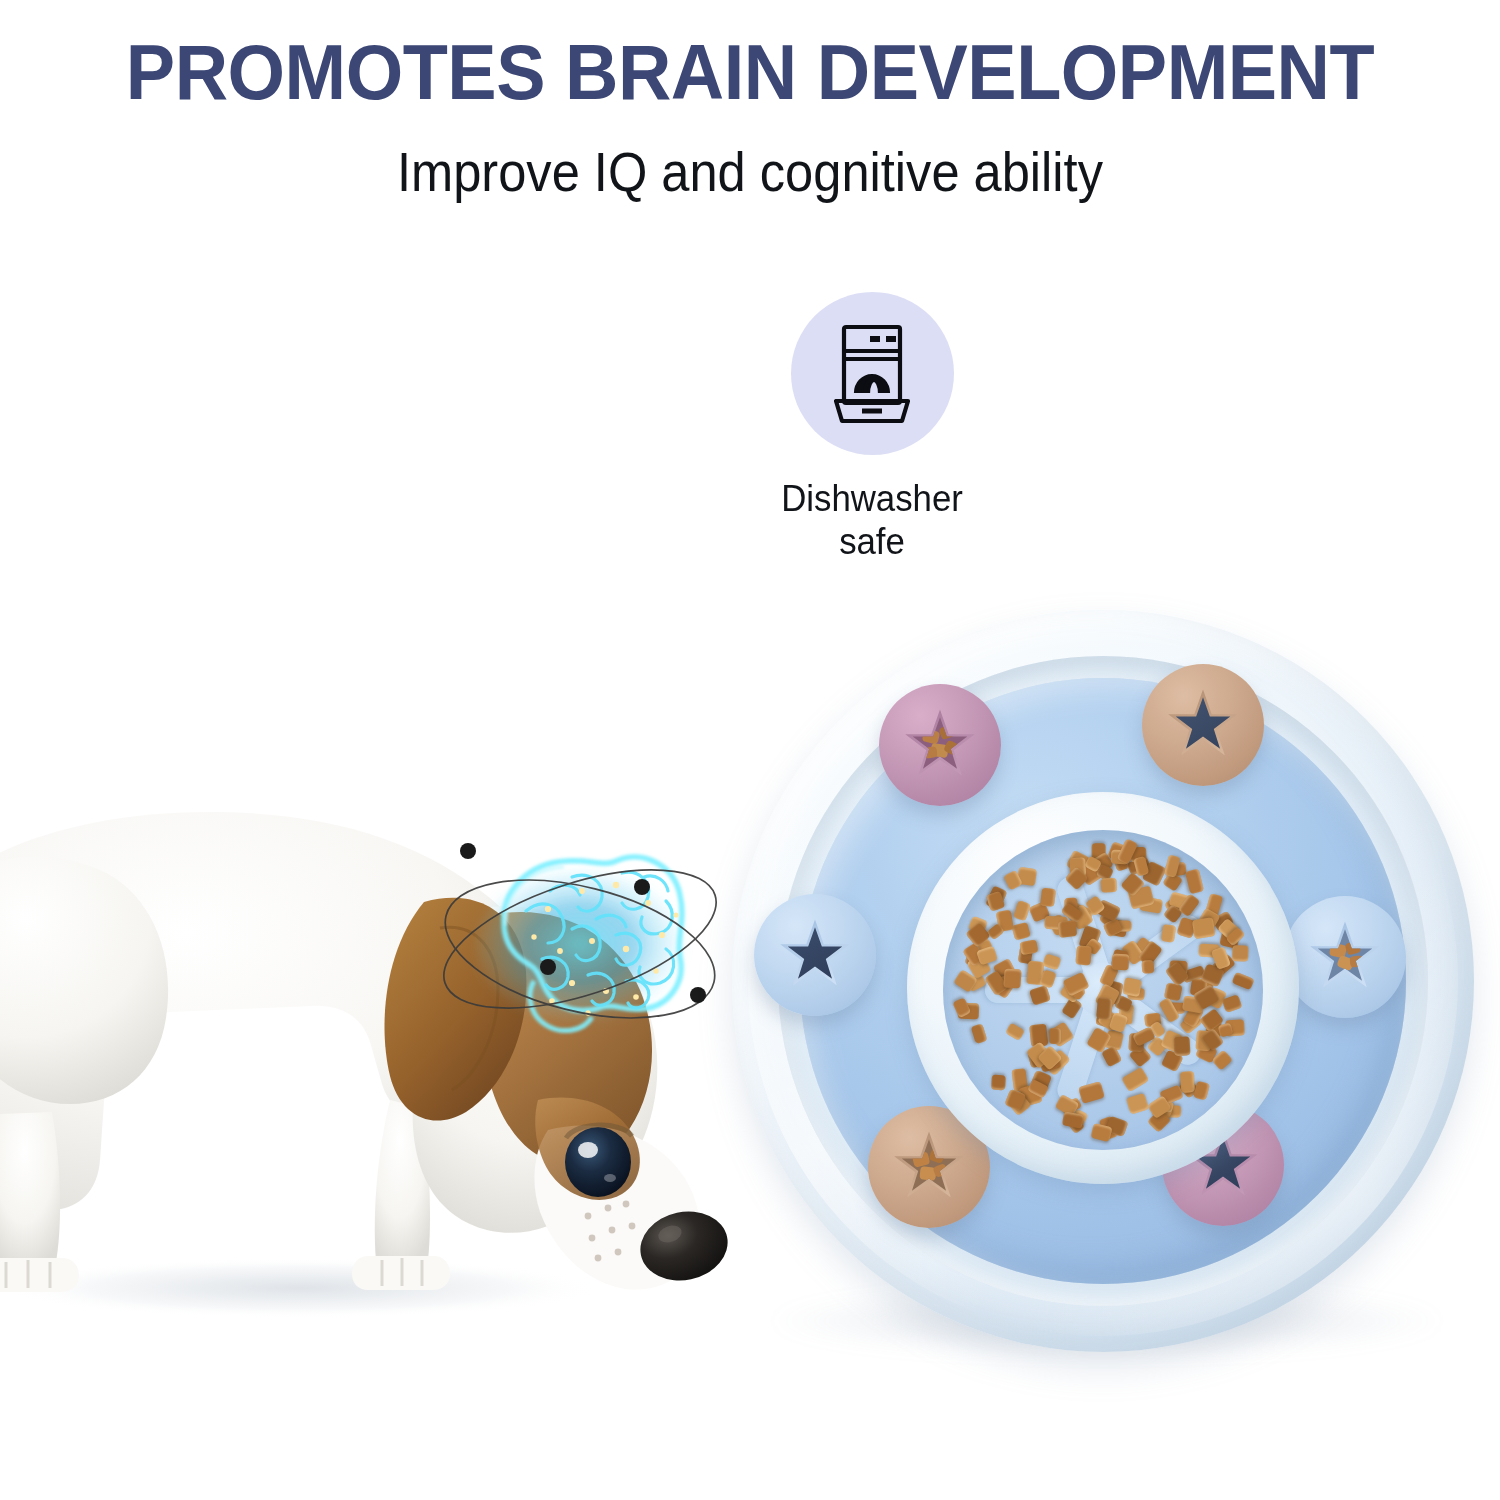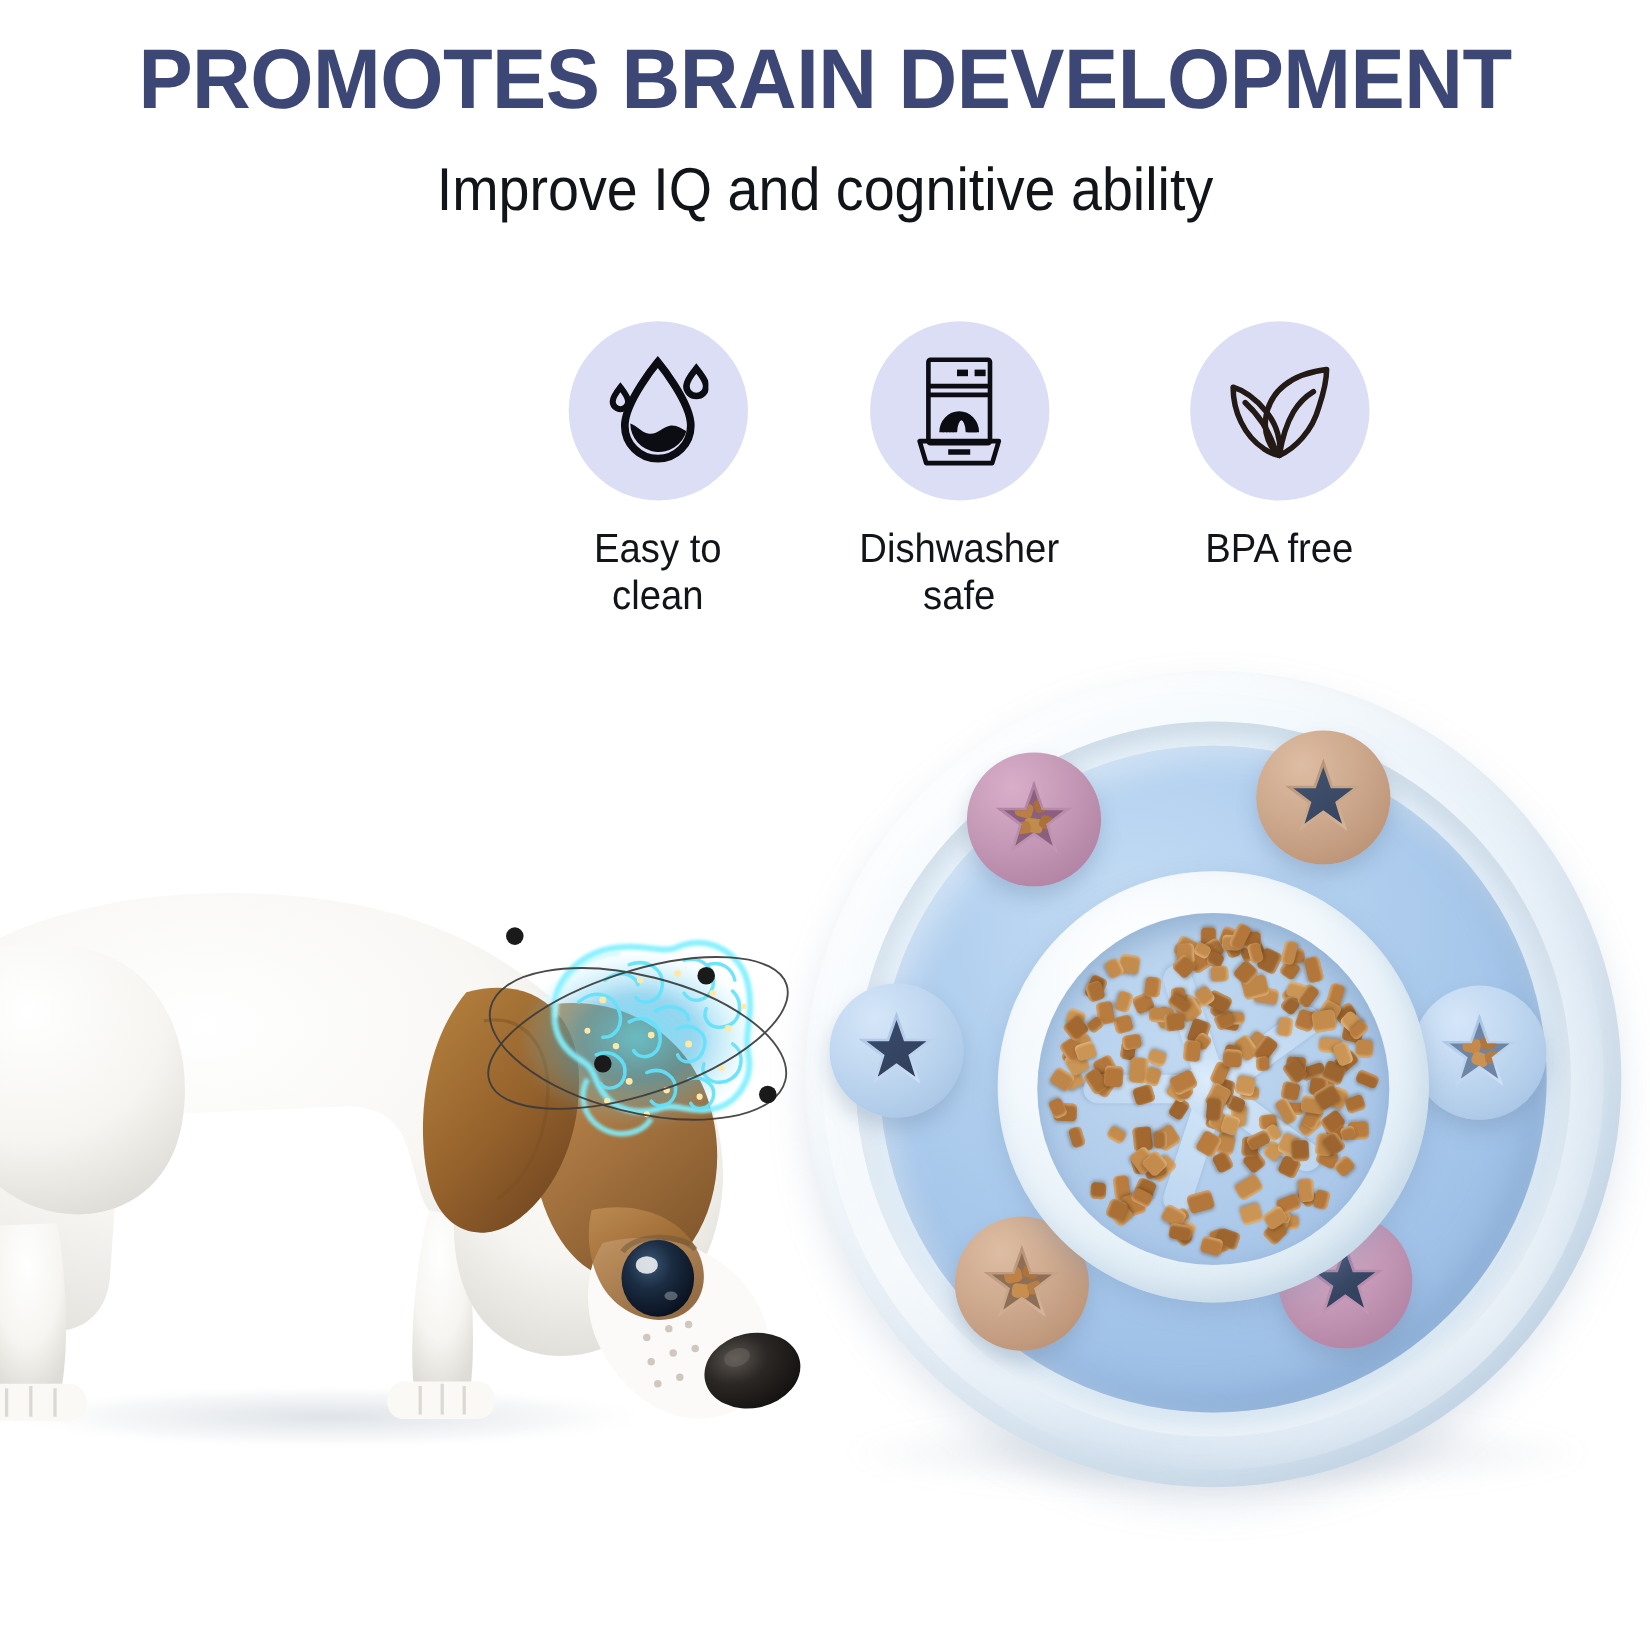--- a/index.html
+++ b/index.html
@@ -153,35 +153,20 @@
 <body>
 
 <div class="page">
 
   <div class="headline">PROMOTES BRAIN DEVELOPMENT</div>
   <div class="subhead">Improve IQ and cognitive ability</div>
 
   <div class="features">
 
 
-    <div class="feature" style="left:483px;">
-      <div class="f-circle">
-        <svg class="ico" width="92" height="106" viewBox="0 0 92 106">
-          <path d="M46 8 C46 8 76 44 76 66 a30 30 0 0 1 -60 0 C16 44 46 8 46 8 Z" fill="none" stroke="#0b0d12" stroke-width="7"></path>
-          <path d="M21 64 c6 2 10 8 16 9 c8 2 13 -6 20 -7 c6 -1 11 3 15 5
-                   a26 26 0 0 1 -51 -7 Z" fill="#0b0d12"></path>
-          <path d="M81 14 c0 0 9 11 9 16 a9 9 0 0 1 -18 0 c0 -5 9 -16 9 -16 Z" fill="none" stroke="#0b0d12" stroke-width="6"></path>
-          <path d="M12 31 c0 0 7 9 7 13 a7 7 0 0 1 -14 0 c0 -4 7 -13 7 -13 Z" fill="none" stroke="#0b0d12" stroke-width="5.5"></path>
-        </svg>
-      </div>
-      <div class="f-label">
-        <span>Easy to</span><br>
-        <span>clean</span>
-      </div>
-    </div>
 
     <div class="feature" style="left:757px;">
       <div class="f-circle">
         <svg class="ico" width="92" height="106" viewBox="0 0 92 106">
           <g fill="none" stroke="#0b0d12" stroke-width="4.2" stroke-linejoin="round">
             <rect x="18" y="6" width="56" height="76" rx="2"></rect>
             <line x1="18" y1="30" x2="74" y2="30"></line>
             <line x1="18" y1="38" x2="74" y2="38"></line>
             <rect x="44" y="15" width="10" height="6" fill="#0b0d12" stroke="none"></rect>
             <rect x="60" y="15" width="10" height="6" fill="#0b0d12" stroke="none"></rect>
@@ -194,33 +179,20 @@
             <line x1="36" y1="90" x2="56" y2="90" stroke-width="5"></line>
           </g>
         </svg>
       </div>
       <div class="f-label">
         <span>Dishwasher</span><br>
         <span>safe</span>
       </div>
     </div>
 
-    <div class="feature" style="left:1048px;">
-      <div class="f-circle">
-        <svg class="ico" width="104" height="92" viewBox="0 0 104 92">
-          <g fill="none" stroke="#231a16" stroke-width="5" stroke-linecap="round" stroke-linejoin="round">
-            <path d="M95 8 C62 12 44 28 40 50 c-3 16 4 30 12 36 c14 -6 30 -22 36 -44 C92 30 95 16 95 8 Z"></path>
-            <path d="M83 28 C70 36 58 50 52 86"></path>
-            <path d="M10 24 C10 46 20 68 38 80 c8 5 12 6 14 6 c2 -12 -2 -28 -12 -40 C30 34 20 27 10 24 Z"></path>
-            <path d="M21 38 C32 48 42 62 48 80"></path>
-          </g>
-        </svg>
-      </div>
-      <div class="f-label">BPA free</div>
-    </div>
   </div>
 
   <div class="dog">
     <svg width="800" height="680" viewBox="0 0 800 680">
       <defs>
         <radialGradient id="furW" cx="40%" cy="30%" r="75%">
           <stop offset="0%" stop-color="#ffffff"></stop>
           <stop offset="55%" stop-color="#f8f7f4"></stop>
           <stop offset="100%" stop-color="#e4e2dd"></stop>
         </radialGradient>

